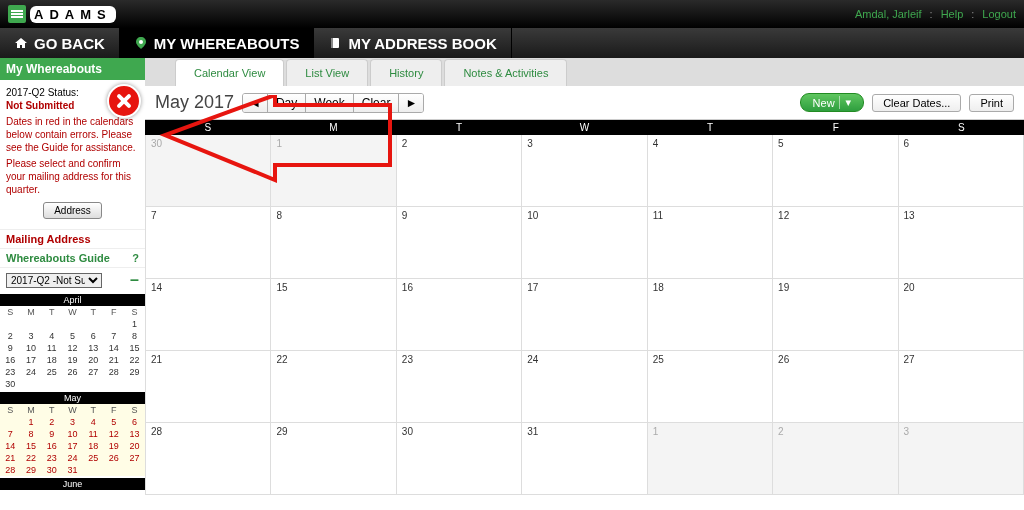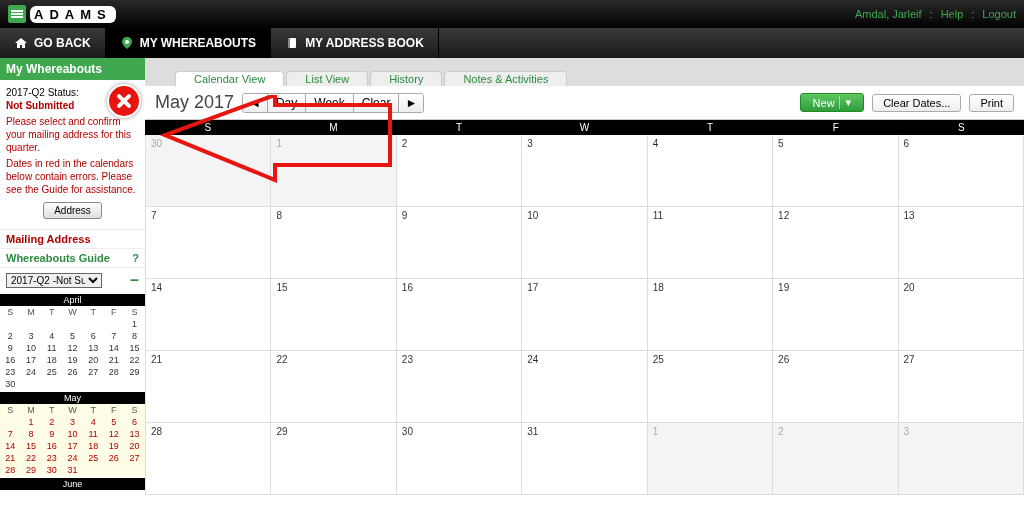--- a/index.html
+++ b/index.html
@@ -9,21 +9,21 @@
 .topbar { background: linear-gradient(#2a2a2a,#000); height: 28px; display: flex; align-items: center; padding: 0 8px; color: #fff; }
 .logo-wrap { display: flex; align-items: center; gap: 4px; }
 .logo-box { width: 18px; height: 18px; background: #3fa84f; border-radius: 2px; display:flex;align-items:center;justify-content:center; }
 .adams-text { background:#fff; color:#000; padding:1px 4px; letter-spacing:6px; font-weight:bold; font-size:13px;border-radius:6px; }
 .topbar-right { margin-left:auto; display:flex; gap:8px; font-size:11px;}
 .topbar-right a { color:#3fa84f; text-decoration:none; cursor:pointer;}
 .topbar-right .sep { color:#888;}
 
 
 .navbar { background:linear-gradient(#3a3a3a,#1a1a1a); height:30px; display:flex; align-items:stretch;}
-.nav-item { display:flex; align-items:center; gap:6px; padding:0 14px; color:#fff; font-weight:bold; font-size:12px; cursor:pointer; border-right:1px solid #000;}
+.nav-item { display:flex; align-items:center; gap:6px; padding:0 14px; color:#fff; font-weight:bold; font-size:15px; cursor:pointer; border-right:1px solid #000;}
 .nav-item.active { background:#000;}
 .nav-icon { width:14px; height:14px; display:inline-flex; align-items:center; justify-content:center;}
 
 
 .wrap { display:flex; }
 .sidebar { width:145px; flex:none; background:#fff;}
 .sidebar-head { background:#3fa84f; color:#fff; font-weight:bold; padding:4px 6px; font-size:12px;}
 .status-box { padding:6px; font-size:10px; position:relative; line-height:1.3;}
 .status-box .status-label { color:#000;}
 .status-box .not-sub { color:#b00000; font-weight:bold;}
@@ -46,30 +46,30 @@
 .mini-cal .mc-title { background:#000; color:#fff; padding:1px 0;}
 .mini-cal table { width:100%; border-collapse:collapse;}
 .mini-cal th { color:#555; font-weight:normal; padding:1px 0;}
 .mini-cal td { padding:1px 0; color:#333; cursor:pointer;}
 .mini-cal.highlighted td { color:#b00000;}
 .mini-cal.highlighted { background:#fffde6;}
 
 
 .main { flex:1; padding:0; }
 .tabs { display:flex; background:#ddd; height:28px; align-items:flex-end; padding-left:30px; gap:2px;}
-.tab { padding:1px 18px; background:#eee; border-radius:4px 4px 0 0; color:#2e8b40; font-size:11px; cursor:pointer; border:1px solid #ccc; border-bottom:none;}
+.tab { padding:7px 18px; background:#eee; border-radius:4px 4px 0 0; color:#2e8b40; font-size:11px; cursor:pointer; border:1px solid #ccc; border-bottom:none;}
 .tab.active { background:#fff;}
 
 .cal-controls { display:flex; align-items:center; padding:6px 10px; gap:8px;}
 .cal-title { font-size:18px; color:#444; margin-right:auto;}
 .switch-group { display:flex; border:1px solid #aaa; border-radius:3px; overflow:hidden;}
 .switch-group button { border:none; border-right:1px solid #aaa; background:linear-gradient(#fff,#eee); padding:2px 8px; font-size:12px; cursor:pointer;}
 .switch-group button:last-child{border-right:none;}
 .switch-group button.arrow{padding:2px 6px;}
-.new-btn { background:linear-gradient(#5fc65f,#2e9e3e); color:#fff; border:1px solid #228b22; border-radius:3px; padding:2px 12px; font-size:11px; cursor:pointer; display:flex; align-items:center; gap:4px;}
+.new-btn { background:linear-gradient(#5fc65f,#2e9e3e); color:#fff; border:1px solid #228b22; border-radius:9px; padding:2px 12px; font-size:11px; cursor:pointer; display:flex; align-items:center; gap:4px;}
 .new-btn .dd { border-left:1px solid rgba(255,255,255,.5); padding-left:6px;}
 .std-btn { background:linear-gradient(#fff,#eee); border:1px solid #aaa; border-radius:3px; padding:2px 10px; font-size:11px; cursor:pointer;}
 
 
 .big-cal { border-top:1px solid #ccc;}
 .big-head { display:flex; background:#000; color:#fff;}
 .big-head div { flex:1; text-align:center; padding:2px 0; font-size:10px;}
 .big-row { display:flex; }
 .big-cell { flex:1; height:72px; border-right:1px solid #ddd; border-bottom:1px solid #ddd; padding:3px 5px; font-size:10px; color:#333; position:relative;}
 .big-cell.other { background:#f4f4f4; color:#aaa;}
@@ -132,22 +132,22 @@
 </div>
 
 <div class="wrap">
 
   <div class="sidebar">
     <div class="sidebar-head">My Whereabouts</div>
     <div class="status-box">
       <div class="x-badge"></div>
       <span class="status-label">2017-Q2 Status:</span><br>
       <span class="not-sub">Not Submitted</span>
+      <span class="red-text">Dates in red in the calendars below contain errors. Please see the Guide for assistance.</span>
       <span class="red-text">Please select and confirm your mailing address for this quarter.</span>
-      <span class="red-text">Dates in red in the calendars below contain errors. Please see the Guide for assistance.</span>
       <button class="submit-btn">Address</button>
     </div>
     <div class="side-row red">
         <span>Mailing Address</span>
       </div>
     <div class="side-row green">
         <span>Whereabouts Guide</span>
         <span class="q">?</span>
       </div>
     <div class="side-row">

